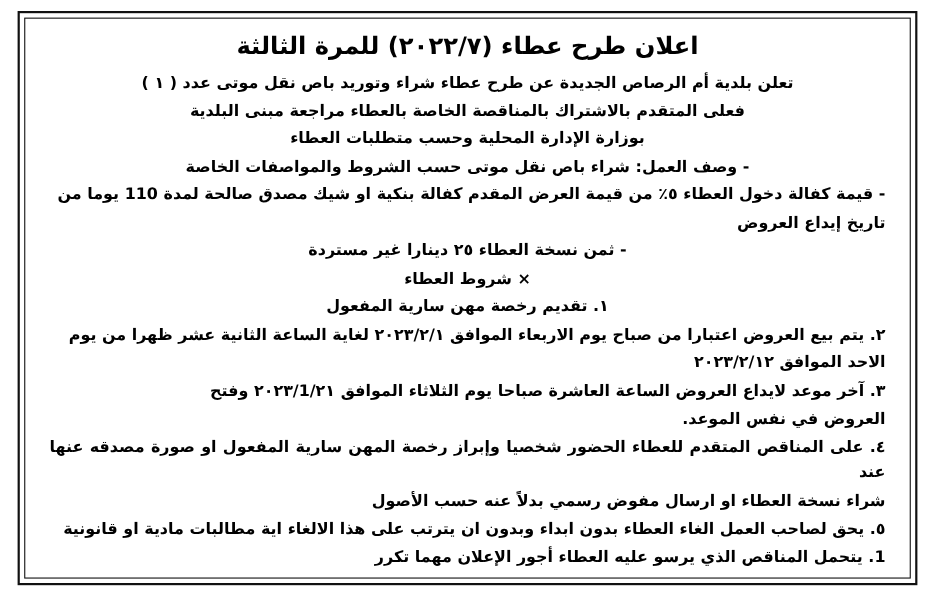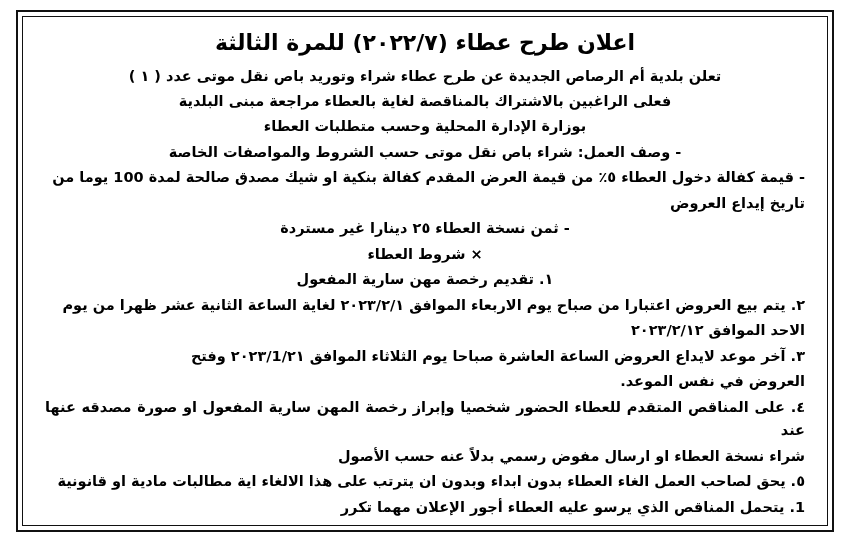--- a/index.html
+++ b/index.html
@@ -73,24 +73,24 @@
 <body>
 
 <div class="page">
   <div class="doc-frame">
     <div class="doc-inner">
 
       <div class="title">اعلان طرح عطاء (٢٠٢٢/٧) للمرة الثالثة</div>
 
       <div class="body-text">
         <p class="para center">تعلن بلدية أم الرصاص الجديدة عن طرح عطاء شراء وتوريد باص نقل موتى عدد ( ١ )</p>
-        <p class="para center">فعلى الراغبين بالاشتراك بالمناقصة لغاية بالعطاء مراجعة مبنى البلدية</p>
+        <p class="para center">فعلى المتقدم بالاشتراك بالمناقصة الخاصة بالعطاء مراجعة مبنى البلدية</p>
         <p class="para center">بوزارة الإدارة المحلية وحسب متطلبات العطاء</p>
         <p class="para center">- وصف العمل: شراء باص نقل موتى حسب الشروط والمواصفات الخاصة</p>
-        <p class="para">- قيمة كفالة دخول العطاء ٥٪ من قيمة العرض المقدم كفالة بنكية او شيك مصدق صالحة لمدة 100 يوما من</p>
+        <p class="para">- قيمة كفالة دخول العطاء ٥٪ من قيمة العرض المقدم كفالة بنكية او شيك مصدق صالحة لمدة 110 يوما من</p>
         <p class="para">تاريخ إيداع العروض</p>
         <p class="para center">- ثمن نسخة العطاء ٢٥ دينارا غير مستردة</p>
         <p class="para center">× شروط العطاء</p>
         <p class="para center">١. تقديم رخصة مهن سارية المفعول</p>
         <p class="para">٢. يتم بيع العروض اعتبارا من صباح يوم الاربعاء الموافق ٢٠٢٣/٢/١ لغاية الساعة الثانية عشر ظهرا من يوم</p>
         <p class="para">الاحد الموافق ٢٠٢٣/٢/١٢</p>
         <p class="para">٣. آخر موعد لايداع العروض الساعة العاشرة صباحا يوم الثلاثاء الموافق ٢٠٢٣/1/٢١ وفتح</p>
         <p class="para">العروض في نفس الموعد.</p>
         <p class="para">٤. على المناقص المتقدم للعطاء الحضور شخصيا وإبراز رخصة المهن سارية المفعول او صورة مصدقه عنها عند</p>
         <p class="para">شراء نسخة العطاء او ارسال مفوض رسمي بدلاً عنه حسب الأصول</p>

